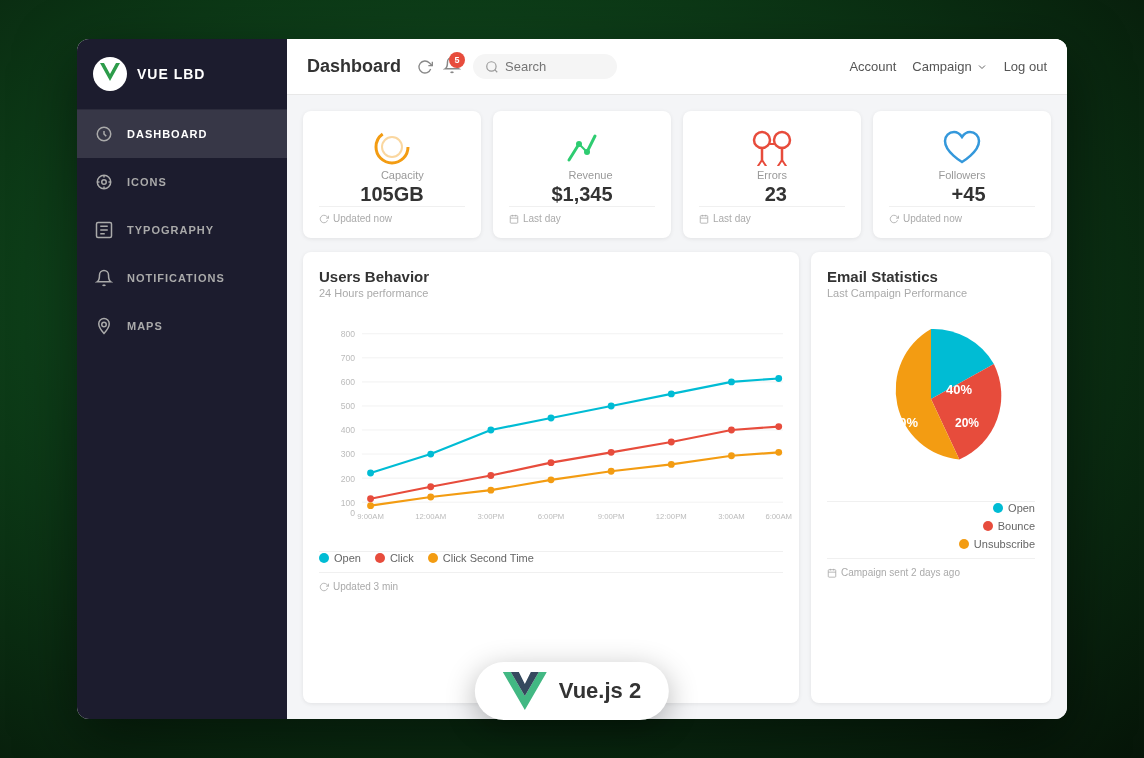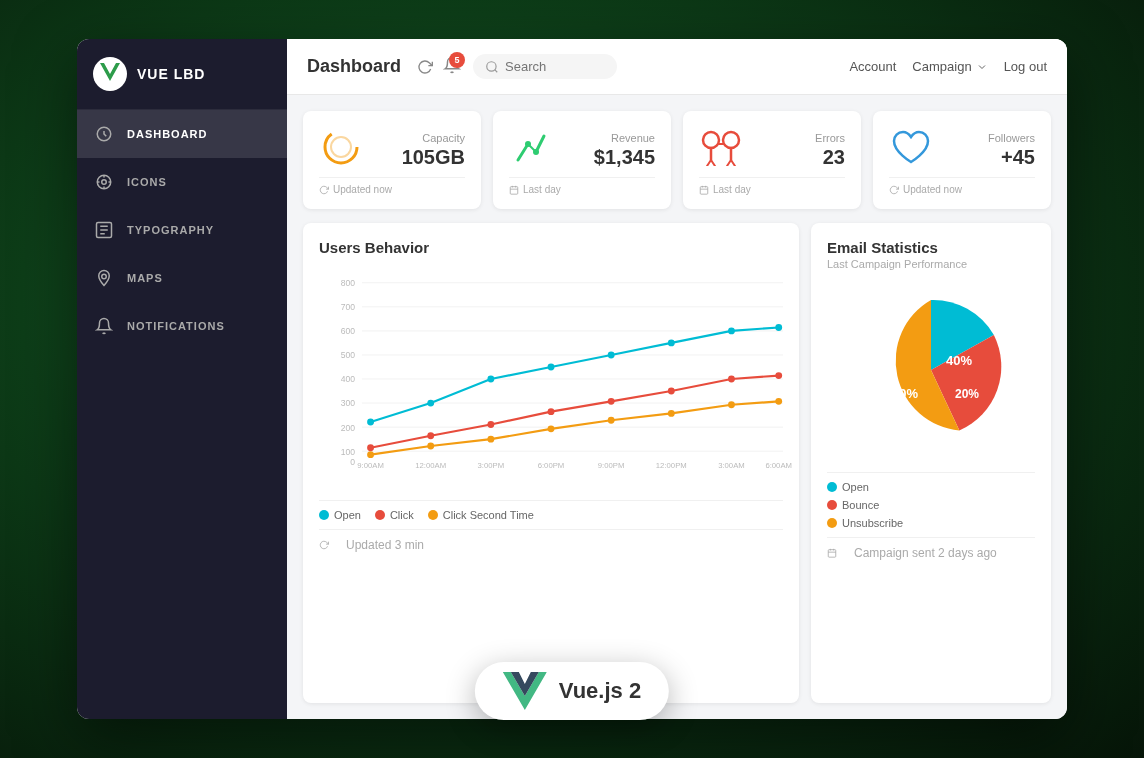--- a/index.html
+++ b/index.html
@@ -196,23 +196,23 @@
     }
     .stat-card {
       flex: 1;
       background: #fff;
       border-radius: 8px;
       padding: 14px 16px;
       box-shadow: 0 1px 4px rgba(0,0,0,0.08);
     }
     .stat-card-top {
       display: flex;
-      align-items: flex-end;
+      align-items: center;
       justify-content: space-between;
-      margin-bottom: 8px;
+      flex-direction: column;
     }
     .stat-icon {
       width: 44px;
       height: 44px;
       display: flex;
       align-items: center;
       justify-content: center;
     }
     .stat-info {
       text-align: right;
@@ -260,35 +260,34 @@
       font-weight: 600;
       color: #333;
       margin-bottom: 2px;
     }
     .chart-subtitle {
       font-size: 11px;
       color: #aaa;
       margin-bottom: 10px;
     }
     .chart-footer {
-      font-size: 12px;
+      font-size: 10px;
       color: #aaa;
       display: flex;
       align-items: center;
-      gap: 17px;
+      gap: 4px;
       margin-top: 8px;
       padding-top: 8px;
       border-top: 1px solid #f0f0f0;
     }
     .legend {
       display: flex;
-      align-items: flex-start;
+      align-items: flex-end;
       gap: 14px;
       margin-top: 8px;
-      padding-top: 8px;
       border-top: 1px solid #f0f0f0;
     }
     .legend-item {
       display: flex;
       align-items: center;
       gap: 5px;
       font-size: 11px;
       color: #666;
     }
     .legend-dot {
@@ -376,34 +375,34 @@
                 <line x1="7" y1="7" x2="17" y2="7"></line>
                 <line x1="7" y1="12" x2="17" y2="12"></line>
                 <line x1="7" y1="17" x2="13" y2="17"></line>
             </svg>
           </div>
           <span>TYPOGRAPHY</span>
         </div>
         <div class="nav-item">
           <div class="nav-icon">
             <svg viewBox="0 0 24 24" fill="none" stroke="#aaa" stroke-width="2">
-              <circle cx="12" cy="10" r="3"></circle>
-                <path d="M12 2C8.13 2 5 5.13 5 9c0 5.25 7 13 7 13s7-7.75 7-13c0-3.87-3.13-7-7-7z"></path>
-            </svg>
-          </div>
-          <span>MAPS</span>
+              <path d="M18 8a6 6 0 00-12 0c0 7-3 9-3 9h18s-3-2-3-9"></path>
+                <path d="M13.73 21a2 2 0 01-3.46 0"></path>
+            </svg>
+          </div>
+          <span>NOTIFICATIONS</span>
         </div>
         <div class="nav-item">
           <div class="nav-icon">
             <svg viewBox="0 0 24 24" fill="none" stroke="#aaa" stroke-width="2">
-              <path d="M18 8a6 6 0 00-12 0c0 7-3 9-3 9h18s-3-2-3-9"></path>
-                <path d="M13.73 21a2 2 0 01-3.46 0"></path>
-            </svg>
-          </div>
-          <span>NOTIFICATIONS</span>
+              <circle cx="12" cy="10" r="3"></circle>
+                <path d="M12 2C8.13 2 5 5.13 5 9c0 5.25 7 13 7 13s7-7.75 7-13c0-3.87-3.13-7-7-7z"></path>
+            </svg>
+          </div>
+          <span>MAPS</span>
         </div>
       </nav>
     </div>
 
     <div class="main-content">
 
       <div class="topbar">
         <span class="topbar-title">Dashboard</span>
 
         <div class="topbar-icon-btn">
@@ -545,20 +544,21 @@
               <span>Updated now</span>
             </div>
           </div>
 
         </div>
 
         <div class="charts-row">
 
           <div class="chart-card chart-card-main">
             <div class="chart-title">Users Behavior</div>
+            <div class="chart-subtitle">24 Hours performance</div>
 
             
             <svg width="100%" height="230" viewBox="0 0 540 230" style="overflow:visible;">
 
               <line x1="50" y1="10" x2="540" y2="10" stroke="#f0f0f0" stroke-width="1"></line>
               <line x1="50" y1="38" x2="540" y2="38" stroke="#f0f0f0" stroke-width="1"></line>
               <line x1="50" y1="66" x2="540" y2="66" stroke="#f0f0f0" stroke-width="1"></line>
               <line x1="50" y1="94" x2="540" y2="94" stroke="#f0f0f0" stroke-width="1"></line>
               <line x1="50" y1="122" x2="540" y2="122" stroke="#f0f0f0" stroke-width="1"></line>
               <line x1="50" y1="150" x2="540" y2="150" stroke="#f0f0f0" stroke-width="1"></line>

